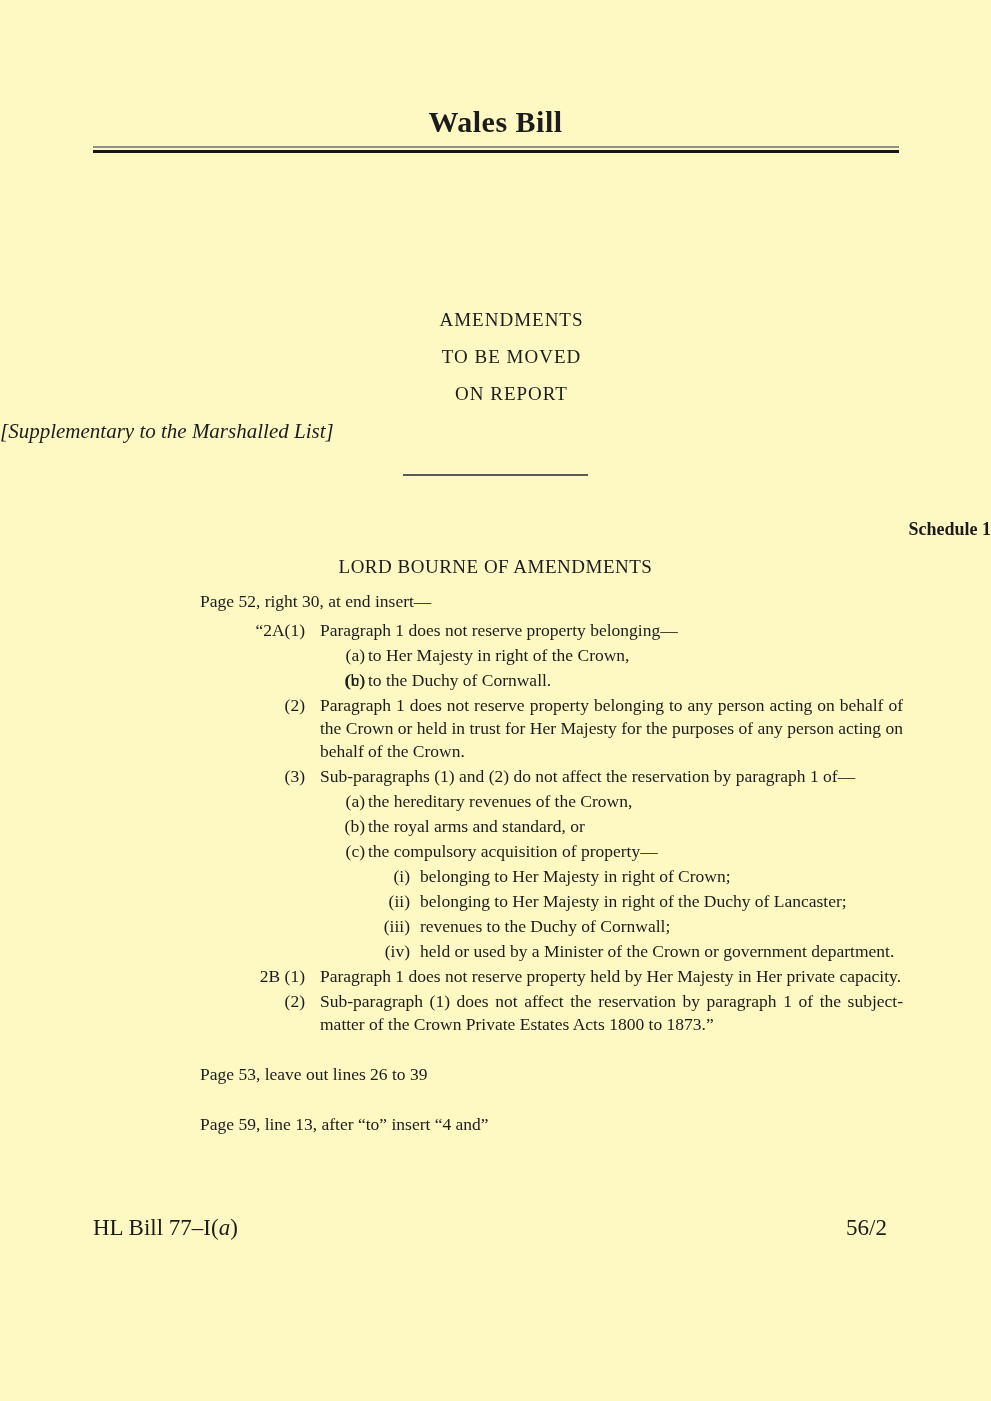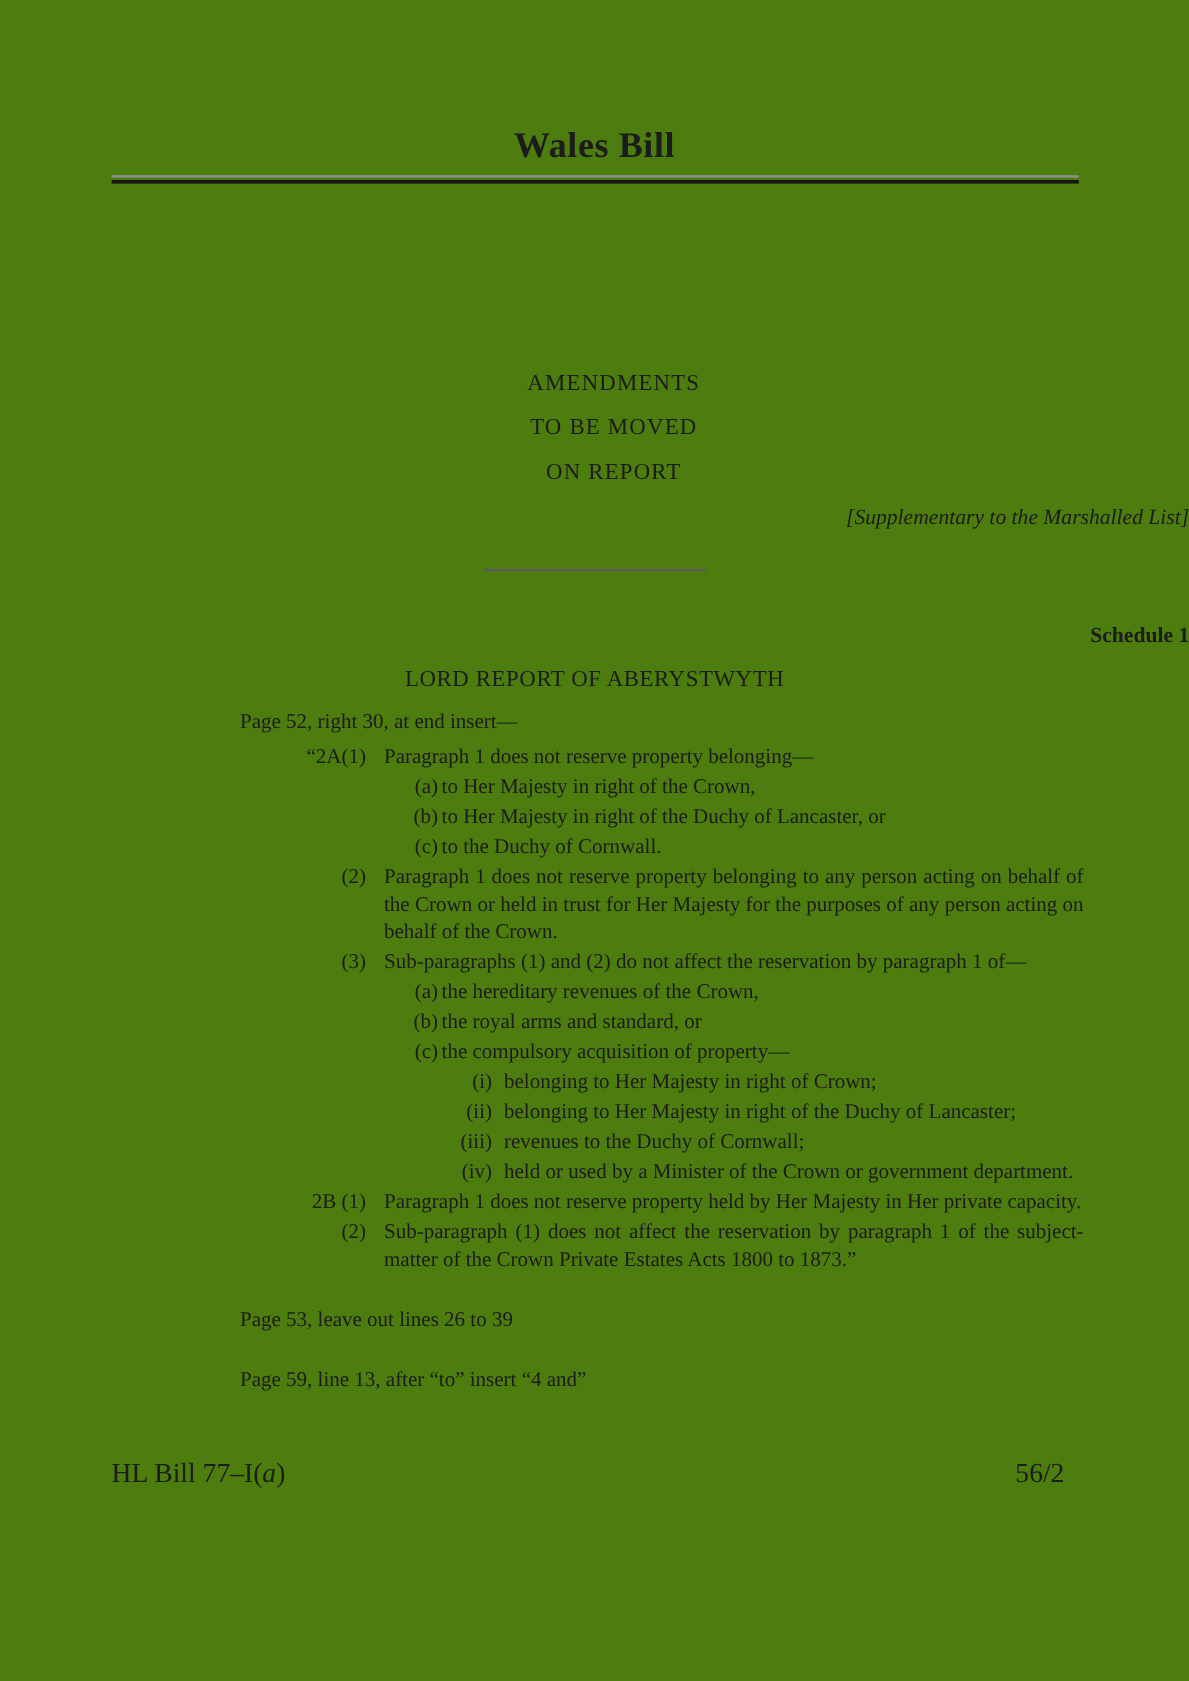--- a/index.html
+++ b/index.html
@@ -1,21 +1,21 @@
 <!DOCTYPE html>
 <html><head>
 <meta charset="utf-8">
 <style>
   html,body { margin:0; padding:0; background:#e8e8e8; }
   .page {
     position: relative;
     width: 991px;
     height: 1401px;
     margin: 0 auto;
-    background: #4d7c0f;
+    background: #fef9c3;
     color: #1c1c1c;
     font-family: "Liberation Serif", serif;
     font-size: 17.5px;
     line-height: 23px;
     overflow: hidden;
   }
   
   .title {
     padding-top: 106px;
     text-align: center;
@@ -31,23 +31,23 @@
   
   .caps-block { margin-top: 156px; text-align: center; }
   .caps-line {
     font-size: 19px;
     line-height: 21px;
     letter-spacing: 1px;
     margin-bottom: 16px;
     padding-left: 32px;
   }
   .note-italic {
-    text-align: right;
+    text-align: left;
     font-style: italic;
-    font-size: 18px;
+    font-size: 21px;
     margin-top: 14px;
     font-family: Liberation Serif, serif;
   }
   .short-rule {
     width: 185px;
     margin: 31px auto 0 auto;
     border: 0;
     border-top: 2px solid #5a5a5a;
   }
 
@@ -111,28 +111,28 @@
     <div class="caps-line">TO BE MOVED</div>
     <div class="caps-line">ON REPORT</div>
   </div>
 
   <div class="note-italic">[Supplementary to the Marshalled List]</div>
 
   <hr class="short-rule">
 
   <div class="schedule-heading">Schedule 1</div>
 
-  <div class="sponsor">LORD REPORT OF ABERYSTWYTH</div>
+  <div class="sponsor">LORD BOURNE OF AMENDMENTS</div>
 
   <div class="instruction">Page 52, right 30, at end insert—</div>
 
   <div class="amendment-block" id="amendment-block">
       <div class="para lvl1"><span class="num">“2A(1)</span><span>Paragraph 1 does not reserve property belonging—</span></div>
       <div class="para lvl2"><span class="num">(a)</span><span>to Her Majesty in right of the Crown,</span></div>
-      <div class="para lvl2"><span class="num">(b)</span><span>to Her Majesty in right of the Duchy of Lancaster, or</span></div>
+      <div class="para lvl2"><span class="num">(b)</span></div>
       <div class="para lvl2"><span class="num">(c)</span><span>to the Duchy of Cornwall.</span></div>
       <div class="para lvl1"><span class="num">(2)</span><span>Paragraph 1 does not reserve property belonging to any person acting on behalf of the Crown or held in trust for Her Majesty for the purposes of any person acting on behalf of the Crown.</span></div>
       <div class="para lvl1"><span class="num">(3)</span><span>Sub-paragraphs (1) and (2) do not affect the reservation by paragraph 1 of—</span></div>
       <div class="para lvl2"><span class="num">(a)</span><span>the hereditary revenues of the Crown,</span></div>
       <div class="para lvl2"><span class="num">(b)</span><span>the royal arms and standard, or</span></div>
       <div class="para lvl2"><span class="num">(c)</span><span>the compulsory acquisition of property—</span></div>
       <div class="para lvl3"><span class="num">(i)</span><span>belonging to Her Majesty in right of Crown;</span></div>
       <div class="para lvl3"><span class="num">(ii)</span><span>belonging to Her Majesty in right of the Duchy of Lancaster;</span></div>
       <div class="para lvl3"><span class="num">(iii)</span><span>revenues to the Duchy of Cornwall;</span></div>
       <div class="para lvl3"><span class="num">(iv)</span><span>held or used by a Minister of the Crown or government department.</span></div>

